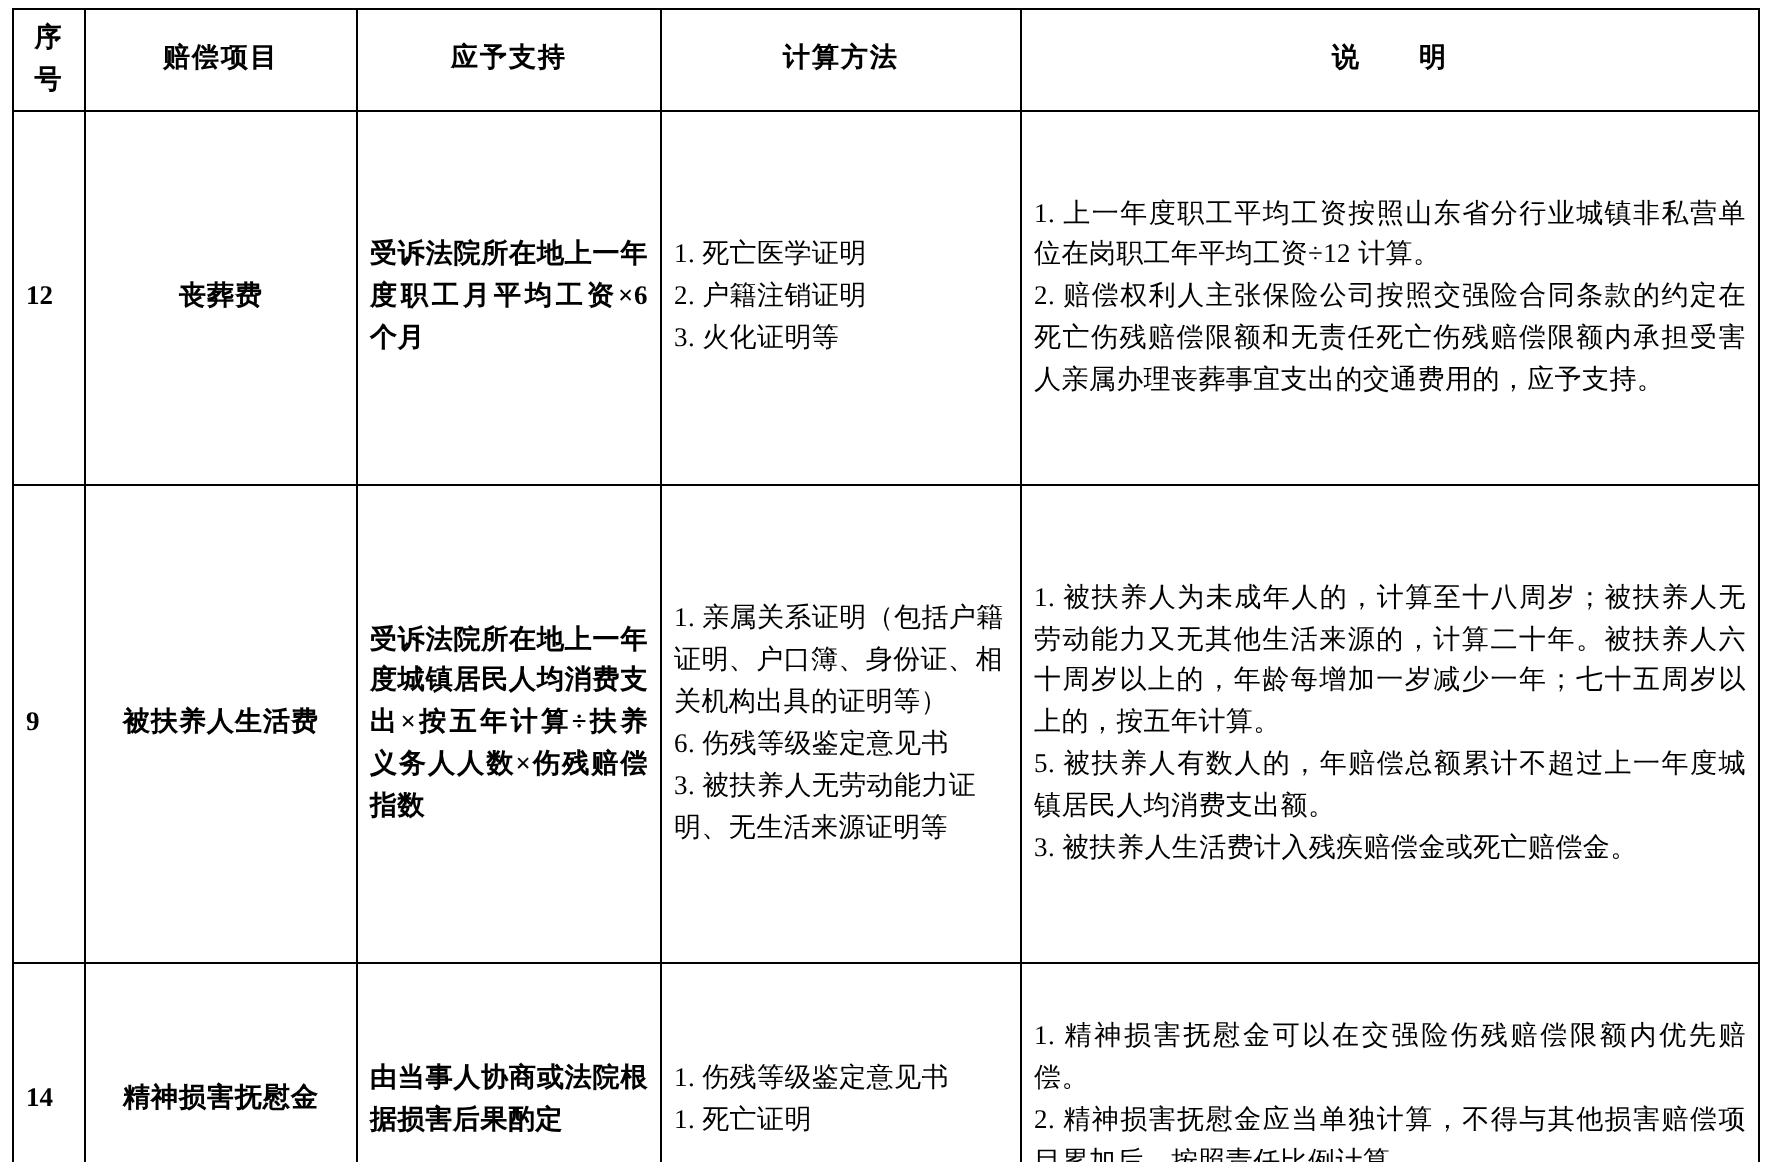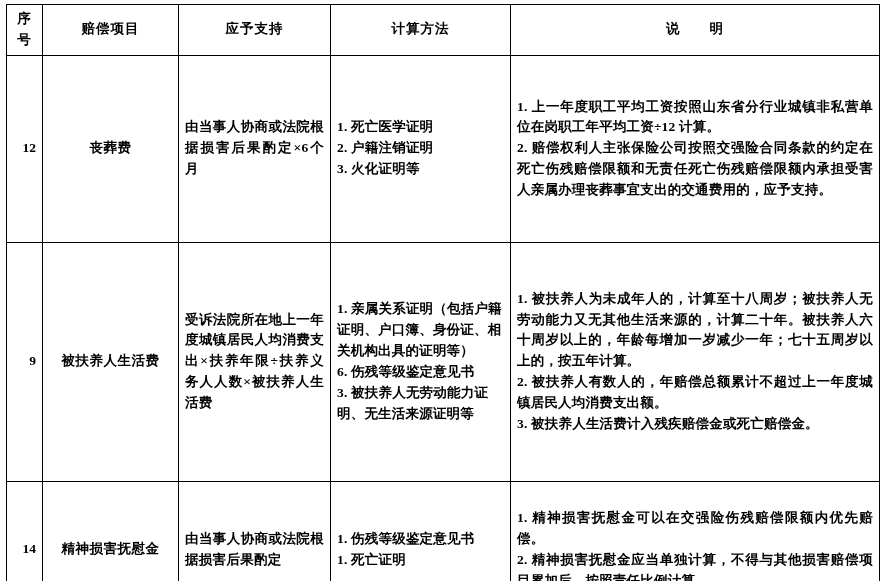--- a/index.html
+++ b/index.html
@@ -40,44 +40,44 @@
     padding: 3px 4px;
     letter-spacing: 1px;
   }
   .col-no   { width: 36px; }
   .col-item { width: 136px; }
   .col-calc { width: 152px; }
   .col-evid { width: 180px; }
   .col-note { width: auto; }
 
   td.cell-no {
-    text-align: right;
+    text-align: left;
     font-weight: bold;
     font-size: 14px;
   }
   td.cell-item {
     text-align: center;
     font-weight: bold;
     letter-spacing: 0.5px;
     margin-top: 22px;
   }
   td.cell-calc {
     text-align: justify;
     text-align-last: left;
     font-weight: bold;
     letter-spacing: 0.3px;
   }
   td.cell-evid {
     text-align: left;
-    font-weight: bold;
+    font-weight: normal;
     letter-spacing: 0.2px;
   }
   td.cell-note {
     text-align: justify;
-    font-weight: bold;
+    font-weight: normal;
     letter-spacing: 0.2px;
   }
   .line { display: block; }
   .note-line { display: block; text-indent: 0; }
   .row-12 td { height: 178px; }
   .row-13 td { height: 230px; }
   .row-14 td { height: 128px; }
 </style>
 </head>
 <body>
@@ -98,46 +98,46 @@
         <th>应予支持</th>
         <th>计算方法</th>
         <th>说　　明</th>
       </tr>
     </thead>
     <tbody>
       <tr class="row-12">
         <td class="cell-no">12</td>
         <td class="cell-item">丧葬费</td>
         <td class="cell-calc">
-          <span class="line">由当事人协商或法院根据损害后果酌定×6个月</span>
+          <span class="line">受诉法院所在地上一年度职工月平均工资×6个月</span>
         </td>
         <td class="cell-evid">
           <span class="line">1. 死亡医学证明</span>
           <span class="line">2. 户籍注销证明</span>
           <span class="line">3. 火化证明等</span>
         </td>
         <td class="cell-note">
           <span class="note-line">1. 上一年度职工平均工资按照山东省分行业城镇非私营单位在岗职工年平均工资÷12 计算。</span>
           <span class="note-line">2. 赔偿权利人主张保险公司按照交强险合同条款的约定在死亡伤残赔偿限额和无责任死亡伤残赔偿限额内承担受害人亲属办理丧葬事宜支出的交通费用的，应予支持。</span>
         </td>
       </tr>
       <tr class="row-13">
         <td class="cell-no">9</td>
         <td class="cell-item">被扶养人生活费</td>
         <td class="cell-calc">
-          <span class="line">受诉法院所在地上一年度城镇居民人均消费支出×扶养年限÷扶养义务人人数×被扶养人生活费</span>
+          <span class="line">受诉法院所在地上一年度城镇居民人均消费支出×按五年计算÷扶养义务人人数×伤残赔偿指数</span>
         </td>
         <td class="cell-evid">
           <span class="line">1. 亲属关系证明（包括户籍证明、户口簿、身份证、相关机构出具的证明等）</span>
           <span class="line">6. 伤残等级鉴定意见书</span>
           <span class="line">3. 被扶养人无劳动能力证明、无生活来源证明等</span>
         </td>
         <td class="cell-note">
           <span class="note-line">1. 被扶养人为未成年人的，计算至十八周岁；被扶养人无劳动能力又无其他生活来源的，计算二十年。被扶养人六十周岁以上的，年龄每增加一岁减少一年；七十五周岁以上的，按五年计算。</span>
-          <span class="note-line">2. 被扶养人有数人的，年赔偿总额累计不超过上一年度城镇居民人均消费支出额。</span>
+          <span class="note-line">5. 被扶养人有数人的，年赔偿总额累计不超过上一年度城镇居民人均消费支出额。</span>
           <span class="note-line">3. 被扶养人生活费计入残疾赔偿金或死亡赔偿金。</span>
         </td>
       </tr>
       <tr class="row-14">
         <td class="cell-no">14</td>
         <td class="cell-item">精神损害抚慰金</td>
         <td class="cell-calc">
           <span class="line">由当事人协商或法院根据损害后果酌定</span>
         </td>
         <td class="cell-evid">

